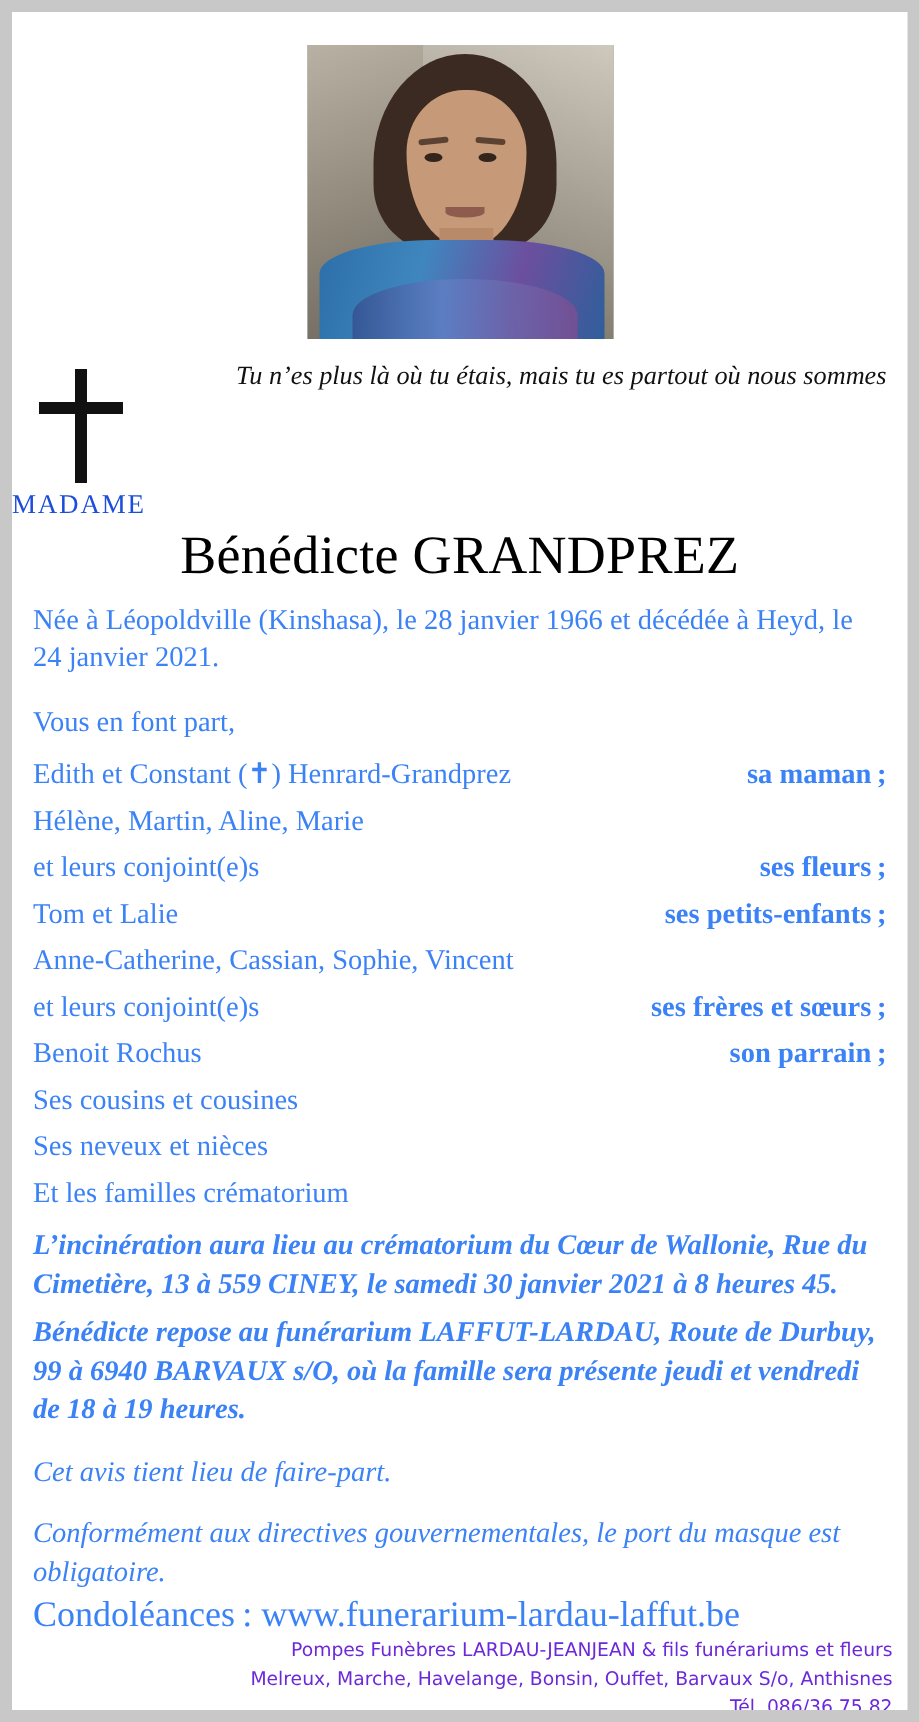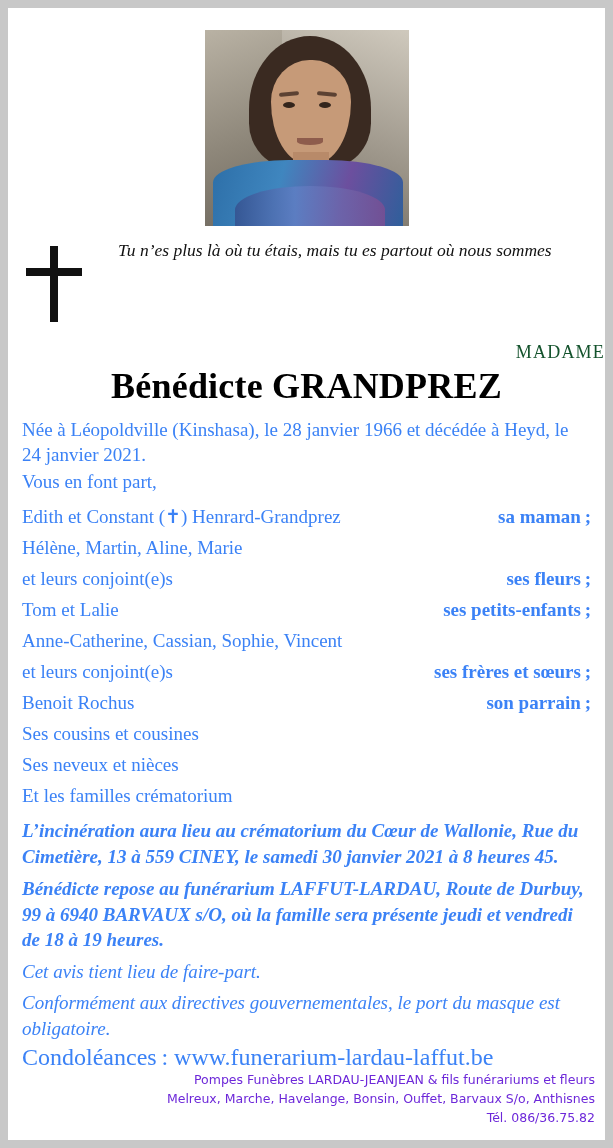--- a/index.html
+++ b/index.html
@@ -106,54 +106,53 @@
     position: absolute; left: 24px; top: 0; width: 8px; height: 76px; background: #111;
   }
   .cross .h {
     position: absolute; left: 0; top: 22px; width: 56px; height: 8px; background: #111;
   }
   .quote {
     margin-left: 96px;
     font-style: italic;
     font-size: 17.5px;
     line-height: 25px;
-    text-align: left;
+    text-align: right;
     color: #111;
     padding-top: 4px;
   }
   
   .madame {
-    text-align: right;
+    text-align: left;
     font-size: 18px;
     letter-spacing: 1.2px;
-    color: #14532d;
-    margin-top: 16px;
+    color: #1d4ed8;
   }
   .fullname {
     text-align: center;
     font-size: 36px;
-    font-weight: bold;
+    font-weight: normal;
     color: #000;
     margin-top: 2px;
     letter-spacing: .2px;
   }
   
   .body {
     padding: 8px 14px 0 14px;
     color: #3b82f6;
   }
   .birth {
     font-size: 19px;
     line-height: 25px;
     margin-top: 2px;
   }
   .partpart {
     font-size: 19px;
     line-height: 26px;
-    margin-top: 2px;
+    margin-top: 18px;
   }
   .rel-list {
     margin-top: 6px;
   }
   .rel {
     display: flex;
     justify-content: space-between;
     align-items: flex-start;
     font-size: 19px;
     line-height: 31px;
@@ -168,21 +167,21 @@
     font-weight: bold;
     font-style: italic;
     font-size: 19px;
     line-height: 25.5px;
     margin-top: 7px;
   }
   .para-italic {
     font-style: italic;
     font-size: 19px;
     line-height: 25.5px;
-    margin-top: 6px;
+    margin-top: 16px;
   }
   .cond {
     font-size: 24px;
     line-height: 25px;
     margin-top: 4px;
   }
   
   .footer {
     text-align: right;
     font-family: "DejaVu Sans", sans-serif;

